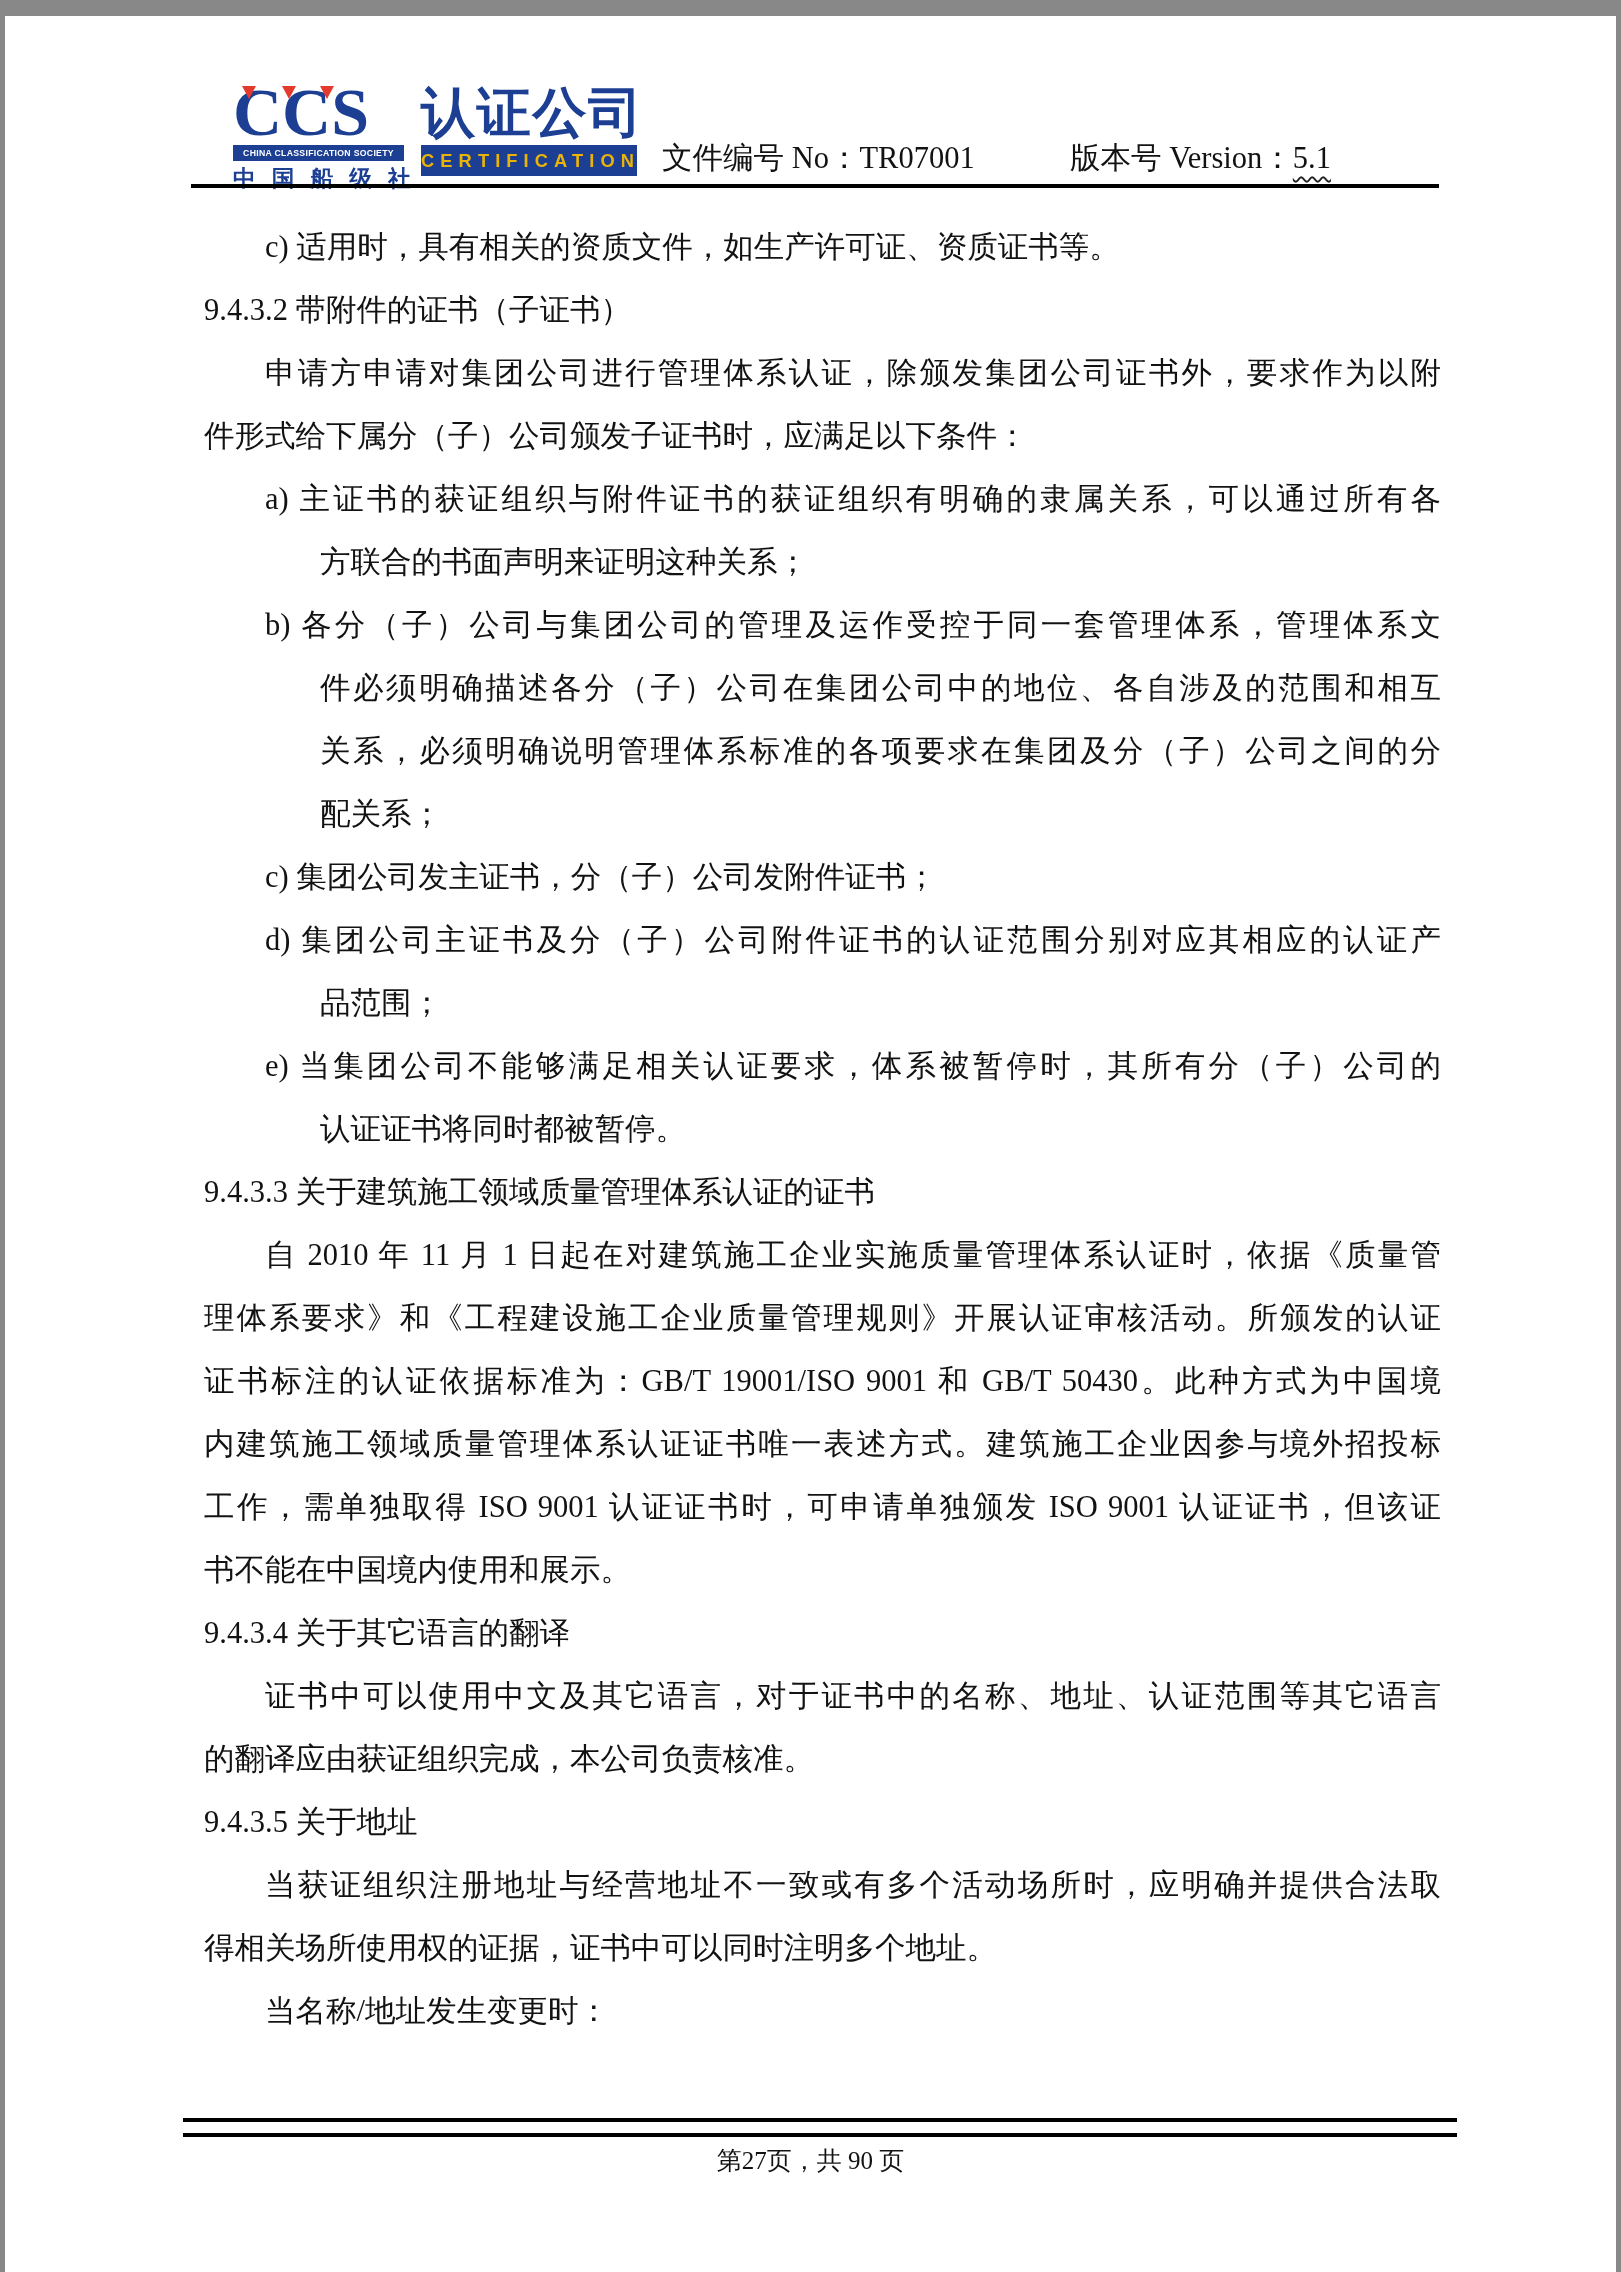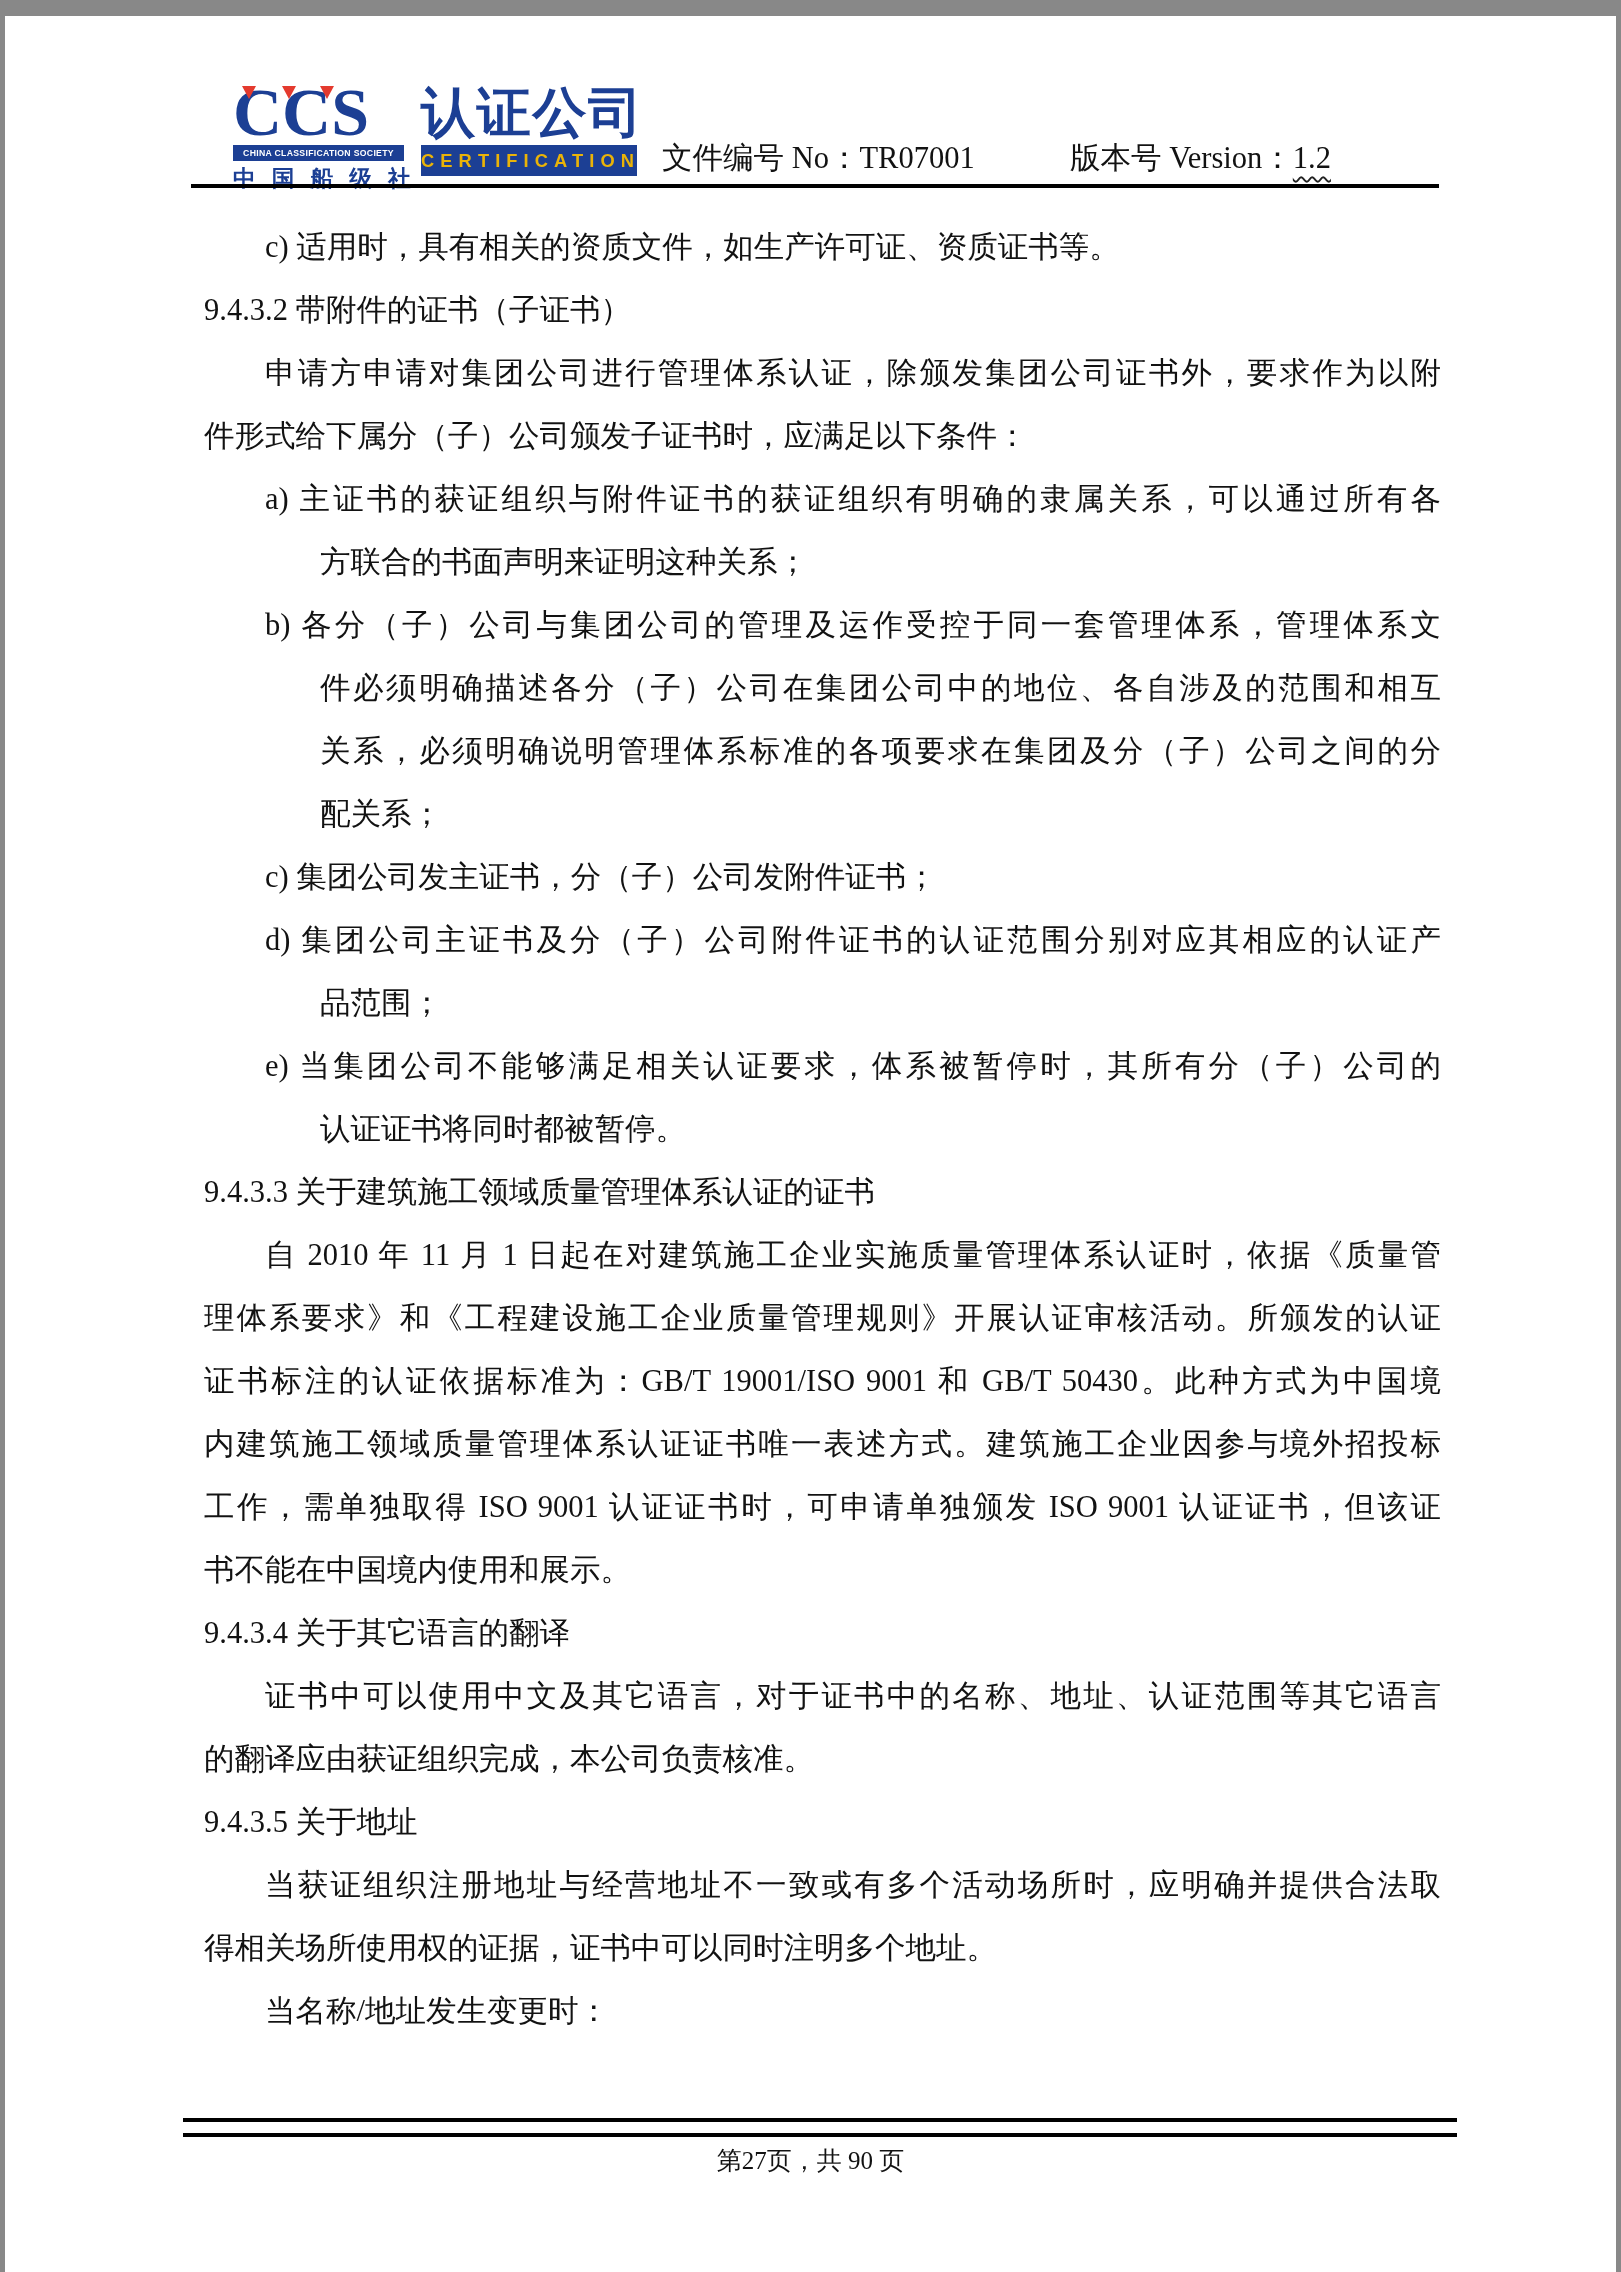--- a/index.html
+++ b/index.html
@@ -115,21 +115,21 @@
       <div class="society-bar">CHINA CLASSIFICATION SOCIETY</div>
       <div class="society-cn">中 国 船 级 社</div>
     </div>
     <div class="logo-right">
       <div class="company-cn">认证公司</div>
       <div class="cert-bar">CERTIFICATION</div>
     </div>
   </div>
 
   <div class="head-text doc-no">文件编号 No：TR07001</div>
-  <div class="head-text version"><span>版本号 Version：</span><span class="wavy">1.2</span></div>
+  <div class="head-text version"><span>版本号 Version：</span><span class="wavy">5.1</span></div>
 
   <div class="header-rule"></div>
 
   <div class="doc-body">
       <div class="line li">c) 适用时，具有相关的资质文件，如生产许可证、资质证书等。</div>
       <div class="line h">9.4.3.2 带附件的证书（子证书）</div>
       <div class="line pi f">申请方申请对集团公司进行管理体系认证，除颁发集团公司证书外，要求作为以附</div>
       <div class="line p">件形式给下属分（子）公司颁发子证书时，应满足以下条件：</div>
       <div class="line li f">a) 主证书的获证组织与附件证书的获证组织有明确的隶属关系，可以通过所有各</div>
       <div class="line lc">方联合的书面声明来证明这种关系；</div>

